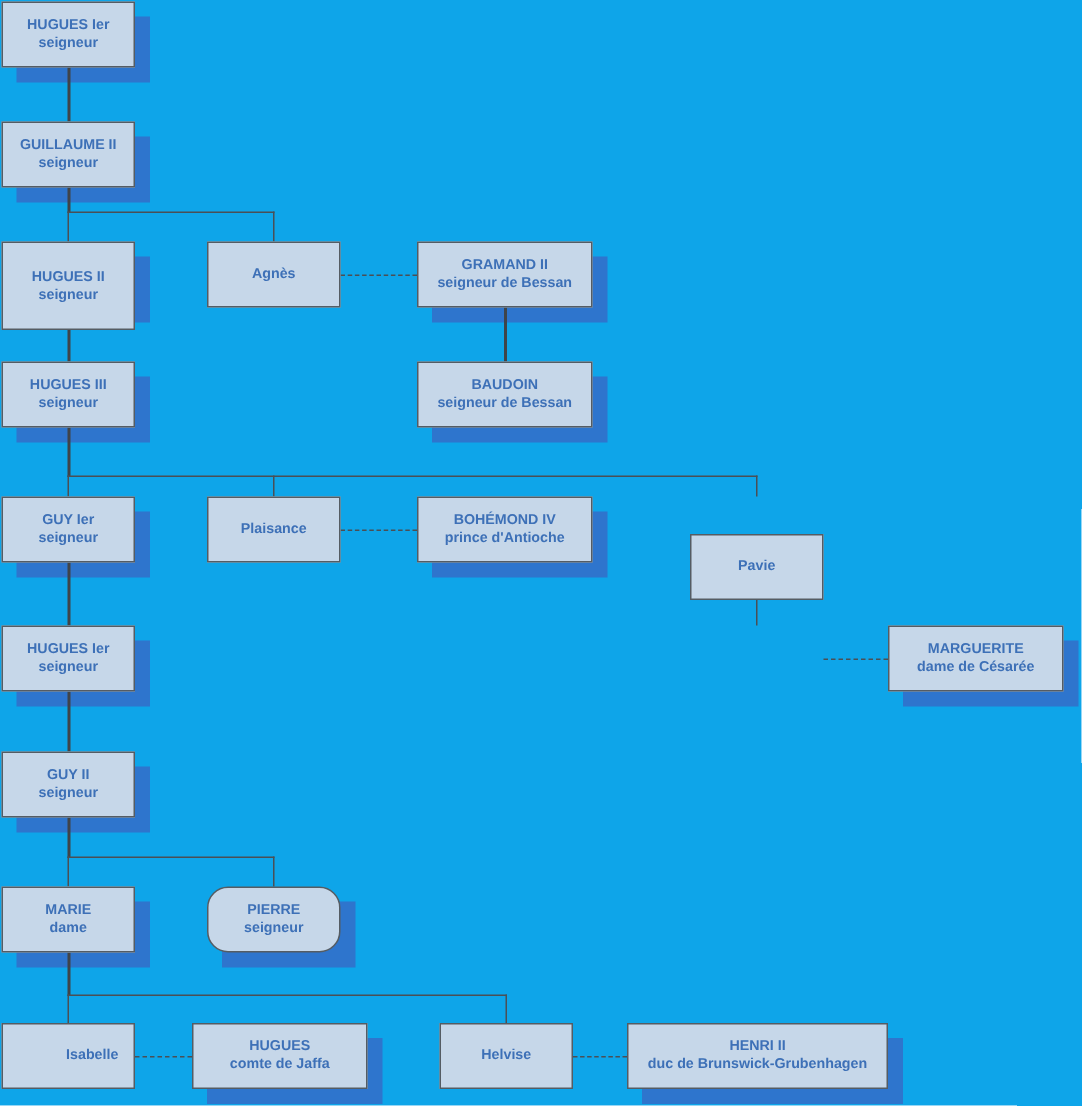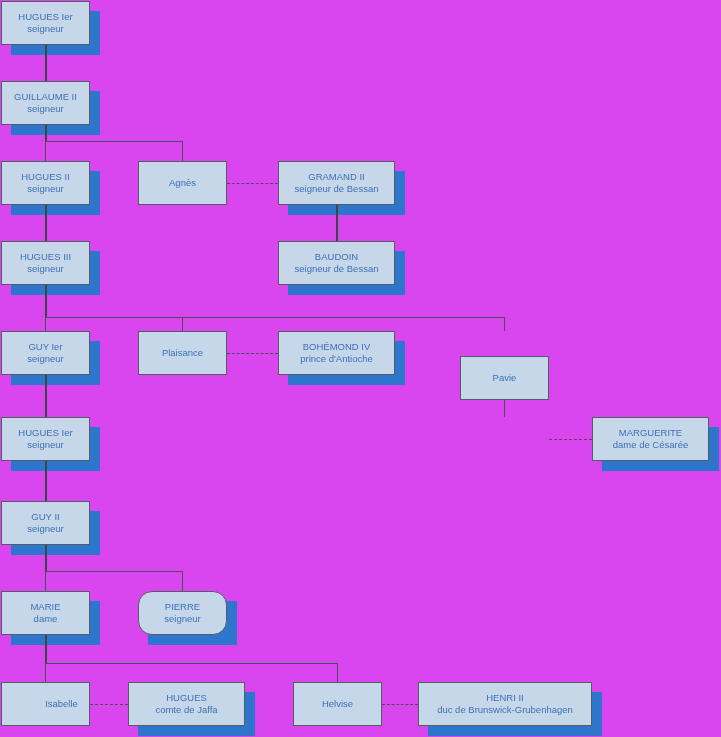--- a/index.html
+++ b/index.html
@@ -4,23 +4,24 @@
 <style>
   html, body {
     margin: 0;
     padding: 0;
     background: #ffffff;
   }
   #chart {
     position: relative;
     width: 721px;
     height: 737px;
-    background: #d946ef;
+    background: #0ea5e9;
     font-family: "Liberation Sans", sans-serif;
     overflow: hidden;
+    font-weight: bold;
   }
   .node {
     position: absolute;
     box-sizing: border-box;
     background: #c6d7e9;
     border: 1px solid #555c63;
     display: flex;
     flex-direction: column;
     align-items: center;
     justify-content: center;
@@ -115,21 +116,21 @@
   <div class="node" style="left:1px; top:1px; width:89px; height:44px;">
     <span class="l1">HUGUES Ier</span>
     <span class="l2">seigneur</span>
   </div>
 
   <div class="node" style="left:1px; top:81px; width:89px; height:44px;">
     <span class="l1">GUILLAUME II</span>
     <span class="l2">seigneur</span>
   </div>
 
-  <div class="node" style="left:1px; top:161px; width:89px; height:44px;">
+  <div class="node" style="left:1px; top:161px; width:89px; height:59px;">
     <span class="l1">HUGUES II</span>
     <span class="l2">seigneur</span>
   </div>
 
   <div class="node" style="left:138px; top:161px; width:89px; height:44px;">
     <span class="l1">Agnès</span>
   </div>
 
   <div class="node" style="left:278px; top:161px; width:117px; height:44px;">
     <span class="l1">GRAMAND II</span>

